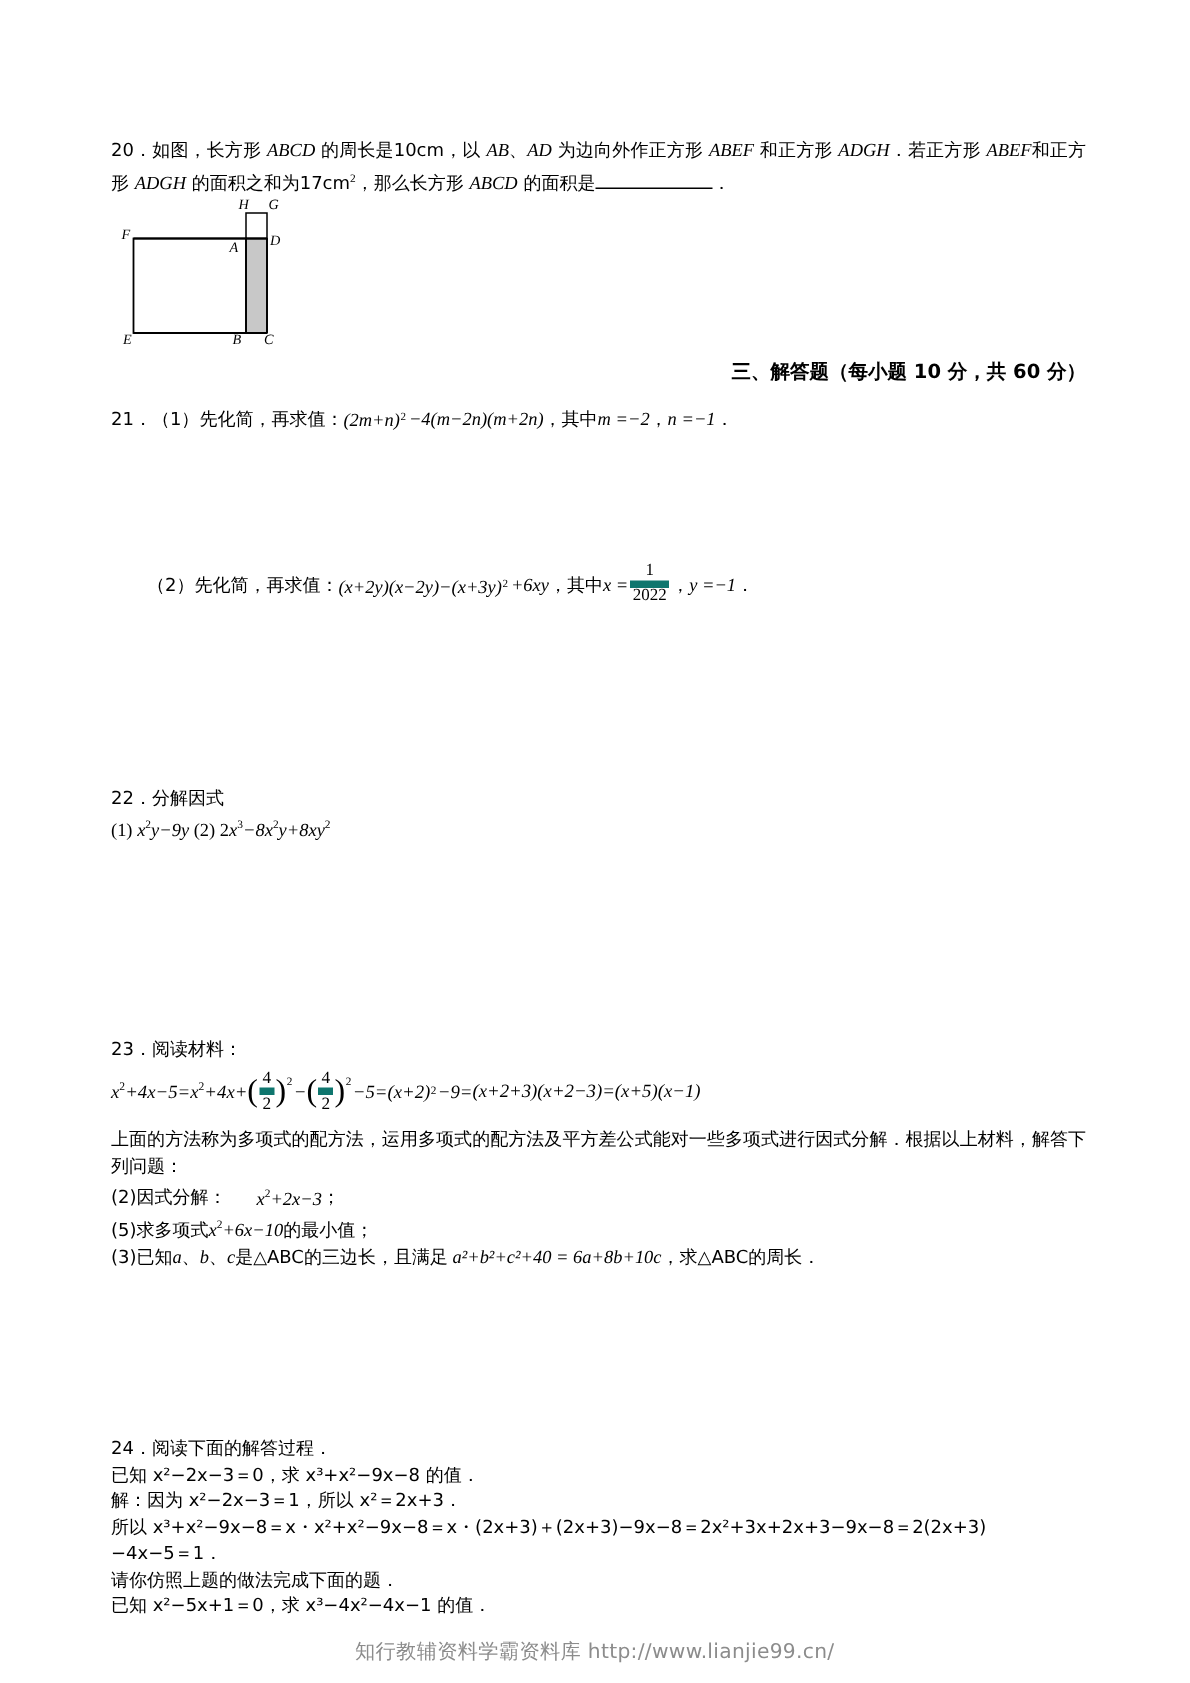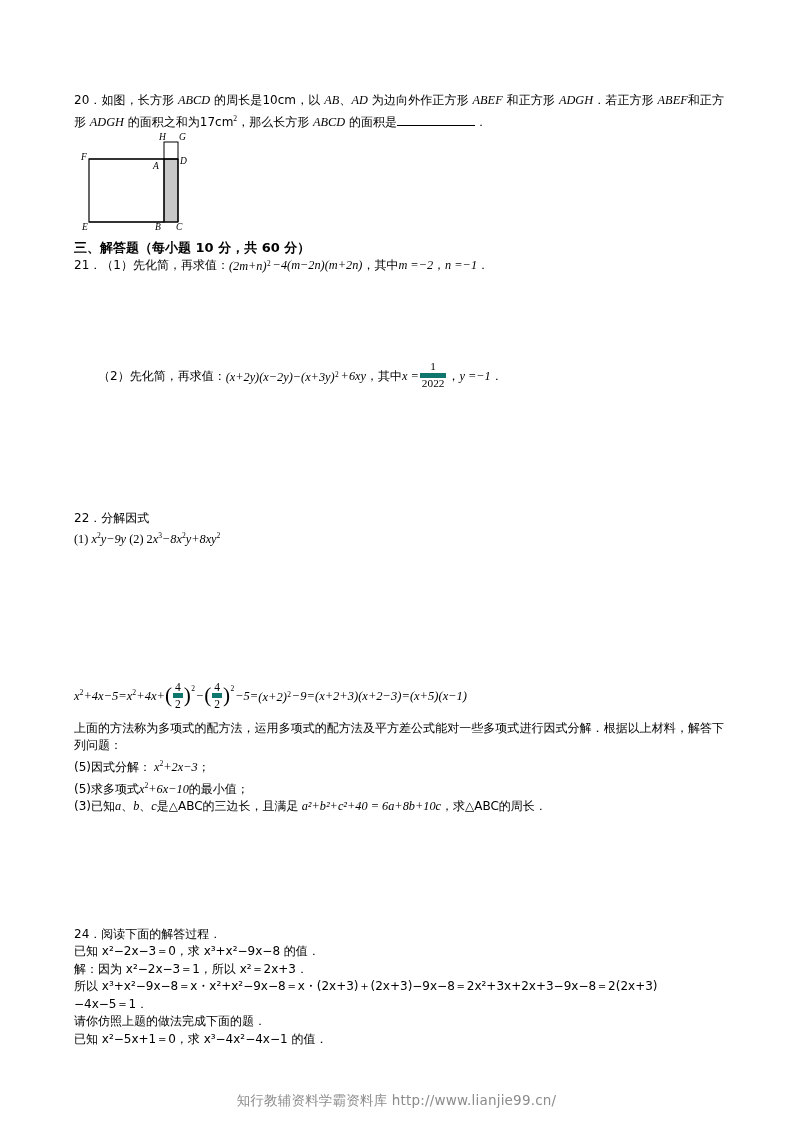--- a/index.html
+++ b/index.html
@@ -134,23 +134,23 @@
       <div style="position:absolute;left:80px;top:-2px;font-size:9.5px;font-style:italic;font-family:'Liberation Serif',serif;">H</div>
       <div style="position:absolute;left:100px;top:-2px;font-size:9.5px;font-style:italic;font-family:'Liberation Serif',serif;">G</div>
       <div style="position:absolute;left:2px;top:18px;font-size:9.5px;font-style:italic;font-family:'Liberation Serif',serif;">F</div>
       <div style="position:absolute;left:74px;top:27px;font-size:9.5px;font-style:italic;font-family:'Liberation Serif',serif;">A</div>
       <div style="position:absolute;left:101px;top:22px;font-size:9.5px;font-style:italic;font-family:'Liberation Serif',serif;">D</div>
       <div style="position:absolute;left:3px;top:88px;font-size:9.5px;font-style:italic;font-family:'Liberation Serif',serif;">E</div>
       <div style="position:absolute;left:76px;top:88px;font-size:9.5px;font-style:italic;font-family:'Liberation Serif',serif;">B</div>
       <div style="position:absolute;left:97px;top:88px;font-size:9.5px;font-style:italic;font-family:'Liberation Serif',serif;">C</div>
     </div>
 
-    <div class="section-head" style="margin-top:2px;">三、解答题（每小题 10 分，共 60 分）</div>
-
-    <div class="qline" style="margin-top:0;">
+    <div class="section-head" style="margin-top:2px;text-align:right;">三、解答题（每小题 10 分，共 60 分）</div>
+
+    <div class="qline" style="margin-top:14px;">
       <span class="cn">21．</span><span class="cn">（1）</span><span class="cn">先化简，再求值：</span><span class="math powgrp"><span>(2m+n)</span><span class="pw">2</span></span><span class="math" style="margin-left:6px;">−4(m−2n)(m+2n)</span><span class="cn">，其中</span><span class="math">m =−2</span><span class="cn">，</span><span class="math">n =−1</span><span class="cn">．</span>
     </div>
 
     <div class="gap-xl"></div>
 
     <div class="qline">
       <span class="cn" style="margin-left:24px;">（2）</span><span class="cn">先化简，再求值：</span><span class="math powgrp"><span>(x+2y)(x−2y)−(x+3y)</span><span class="pw">2</span></span><span class="math" style="margin-left:6px;">+6xy</span><span class="cn">，其中</span><span class="math">x =</span><span class="frac"><span class="num">1</span><span class="den">2022</span></span><span class="cn">，</span><span class="math">y =−1</span><span class="cn">．</span>
     </div>
 
     <div class="gap-xl"></div>
@@ -159,26 +159,29 @@
     <div class="qline">
       <span class="cn">22．</span><span class="cn">分解因式</span>
     </div>
     <div class="qline">
       <span class="up">(1) </span><span class="math"><span>x</span><sup>2</sup><span>y−9y</span></span><span class="up"> (2) 2</span><span class="math"><span>x</span><sup>3</sup><span>−8</span><span>x</span><sup>2</sup><span>y+8xy</span><sup>2</sup></span>
     </div>
 
     <div class="gap-xl"></div>
     <div style="height:40px;"></div>
 
+    <div class="qline">
+      <span class="cn">23．</span><span class="cn">阅读材料：</span>
+    </div>
     <div class="qline" style="margin-top:6px; font-size:12.5px;">
       <span class="math"><span>x</span><sup>2</sup><span>+4x−5=</span></span><span class="math"><span>x</span><sup>2</sup><span>+4x+</span></span><span class="powgrp"><span class="paren-big">(</span><span class="frac"><span class="num">4</span><span class="den">2</span></span><span class="paren-big">)</span><span class="pw">2</span></span><span class="math" style="margin-left:5px;">−</span><span class="powgrp"><span class="paren-big">(</span><span class="frac"><span class="num">4</span><span class="den">2</span></span><span class="paren-big">)</span><span class="pw">2</span></span><span class="math" style="margin-left:5px;">−5=</span><span class="math powgrp"><span>(x+2)</span><span class="pw">2</span></span><span class="math" style="margin-left:5px;">−9=</span><span class="math">(x+2+3)(x+2−3)</span><span class="math">=</span><span class="math">(x+5)(x−1)</span>
     </div>
     <div class="qline cn" style="margin-top:8px; text-indent:0;">上面的方法称为多项式的配方法，运用多项式的配方法及平方差公式能对一些多项式进行因式分解．根据以上材料，解答下列问题：</div>
     <div class="qline">
-      <span class="cn">(5)因式分解：</span><span class="math" style="margin-left:3px;"><span>x</span><sup>2</sup><span>+2x−3</span></span><span class="cn">；</span>
+      <span class="cn">(2)因式分解：</span><span class="math" style="margin-left:20px;"><span>x</span><sup>2</sup><span>+2x−3</span></span><span class="cn">；</span>
     </div>
     <div class="qline">
       <span class="cn">(5)求多项式</span><span class="math"><span>x</span><sup>2</sup><span>+6x−10</span></span><span class="cn">的最小值；</span>
     </div>
     <div class="qline">
       <span class="cn">(3)已知</span><span class="math">a</span><span class="cn">、</span><span class="math">b</span><span class="cn">、</span><span class="math">c</span><span class="cn">是△ABC的三边长，且满足</span><span class="math" style="margin-left:3px;">a²+b²+c²+40 = 6a+8b+10c</span><span class="cn">，求△ABC的周长．</span>
     </div>
 
     <div class="gap-xl"></div>
     <div style="height:22px;"></div>

